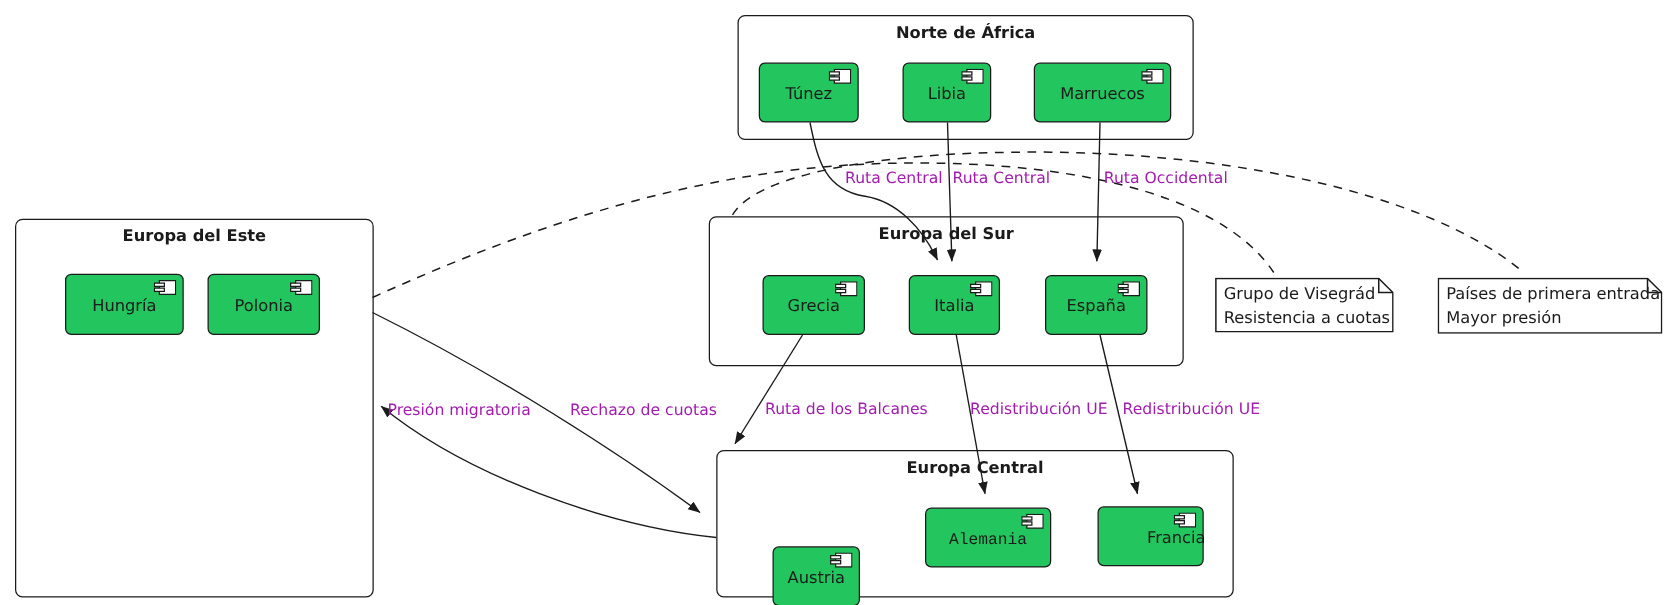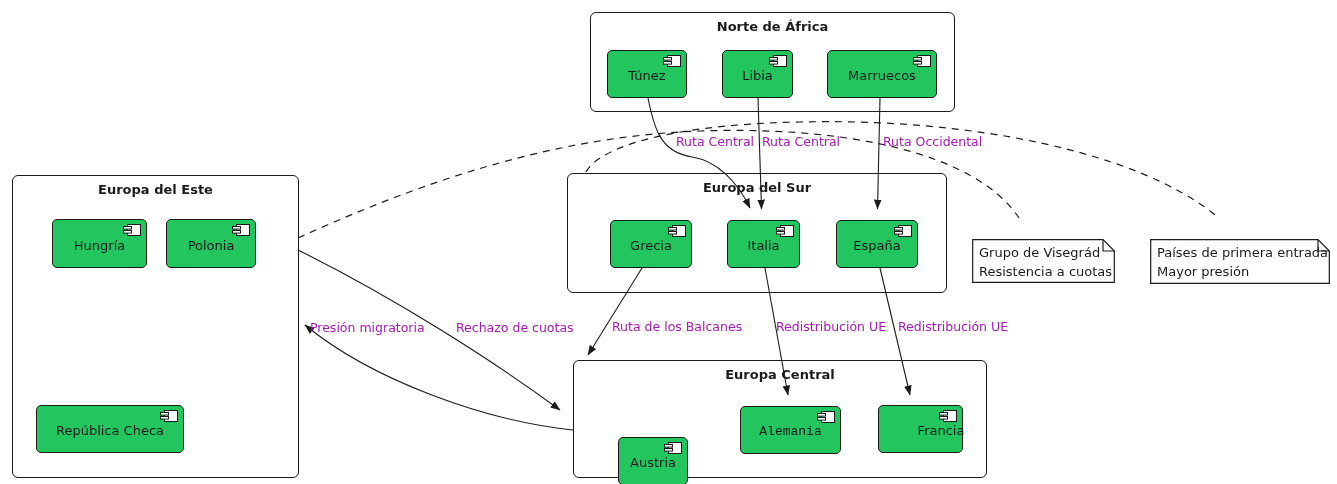--- a/index.html
+++ b/index.html
@@ -18,21 +18,21 @@
   }
   .edges{position:absolute;left:0;top:0;z-index:2;}
   .component{
     position:absolute;border:1.4px solid #1b1b1b;border-radius:5px;
     background:#22c55e;box-sizing:border-box;z-index:3;
     display:flex;align-items:center;justify-content:center;
     font-size:13px;white-space:nowrap;
   }
   .comp-icon{position:absolute;top:4px;right:5px;line-height:0;}
   .comp-label{padding-top:3px;}
-  .note{position:absolute;z-index:3;margin-top:17px;}
+  .note{position:absolute;z-index:3;}
   .note-shape{position:absolute;left:0;top:0;}
   .note-text{
     position:absolute;left:7px;top:4px;font-size:13px;line-height:19px;
     white-space:nowrap;
   }
   .edge-label{
     position:absolute;font-size:12.5px;white-space:nowrap;z-index:4;
     color:#a21caf;
   }
 </style>
@@ -128,30 +128,20 @@
   </div>
   <div class="component" style="left:166px;top:219px;width:90px;height:49px;">
     <span class="comp-icon">
       <svg width="18" height="13" viewBox="0 0 18 13">
           <rect x="4.5" y="0.5" width="13" height="11" fill="#fff" stroke="#1b1b1b"></rect>
           <rect x="0.5" y="2.5" width="8" height="2.6" fill="#fff" stroke="#1b1b1b"></rect>
           <rect x="0.5" y="6.5" width="8" height="2.6" fill="#fff" stroke="#1b1b1b"></rect>
         </svg>
     </span>
     <span class="comp-label">Polonia</span>
-  </div>
-  <div class="component" style="left:36px;top:405px;width:148px;height:48px;">
-    <span class="comp-icon">
-      <svg width="18" height="13" viewBox="0 0 18 13">
-          <rect x="4.5" y="0.5" width="13" height="11" fill="#fff" stroke="#1b1b1b"></rect>
-          <rect x="0.5" y="2.5" width="8" height="2.6" fill="#fff" stroke="#1b1b1b"></rect>
-          <rect x="0.5" y="6.5" width="8" height="2.6" fill="#fff" stroke="#1b1b1b"></rect>
-        </svg>
-    </span>
-    <span class="comp-label">República Checa</span>
   </div>
 
   <div class="component" style="left:610px;top:220px;width:82px;height:48px;">
     <span class="comp-icon">
       <svg width="18" height="13" viewBox="0 0 18 13">
           <rect x="4.5" y="0.5" width="13" height="11" fill="#fff" stroke="#1b1b1b"></rect>
           <rect x="0.5" y="2.5" width="8" height="2.6" fill="#fff" stroke="#1b1b1b"></rect>
           <rect x="0.5" y="6.5" width="8" height="2.6" fill="#fff" stroke="#1b1b1b"></rect>
         </svg>
     </span>

